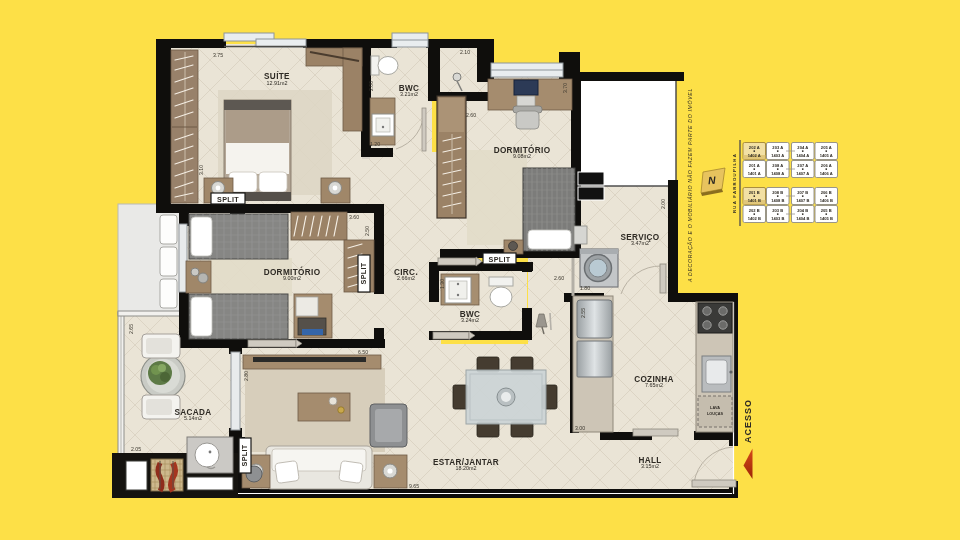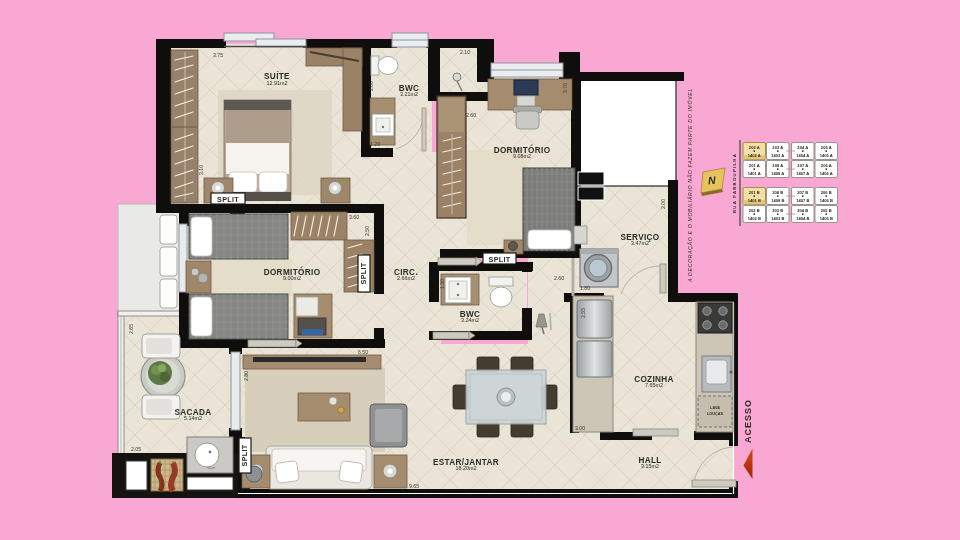--- a/index.html
+++ b/index.html
@@ -1,16 +1,16 @@
 <!DOCTYPE html>
 <html><head>
 <meta charset="utf-8">
 <style>
 html,body{margin:0;padding:0;background:#ffffff;}
-#stage{position:relative;width:960px;height:540px;background:#f9a8d4;overflow:hidden;
+#stage{position:relative;width:960px;height:540px;background:#fde047;overflow:hidden;
 font-family:"Liberation Sans", sans-serif;}
 svg{position:absolute;top:0;left:0;}
 text{font-family:"Liberation Sans", sans-serif;fill:#2e2a24;}
 .room{font-weight:bold;font-size:8.2px;letter-spacing:.35px;}
 .area{font-size:5.4px;}
 .dim{font-size:5.2px;fill:#3c382f;}
 .split{font-weight:bold;font-size:7.2px;letter-spacing:.3px;}
 </style>
 </head>
 <body>

